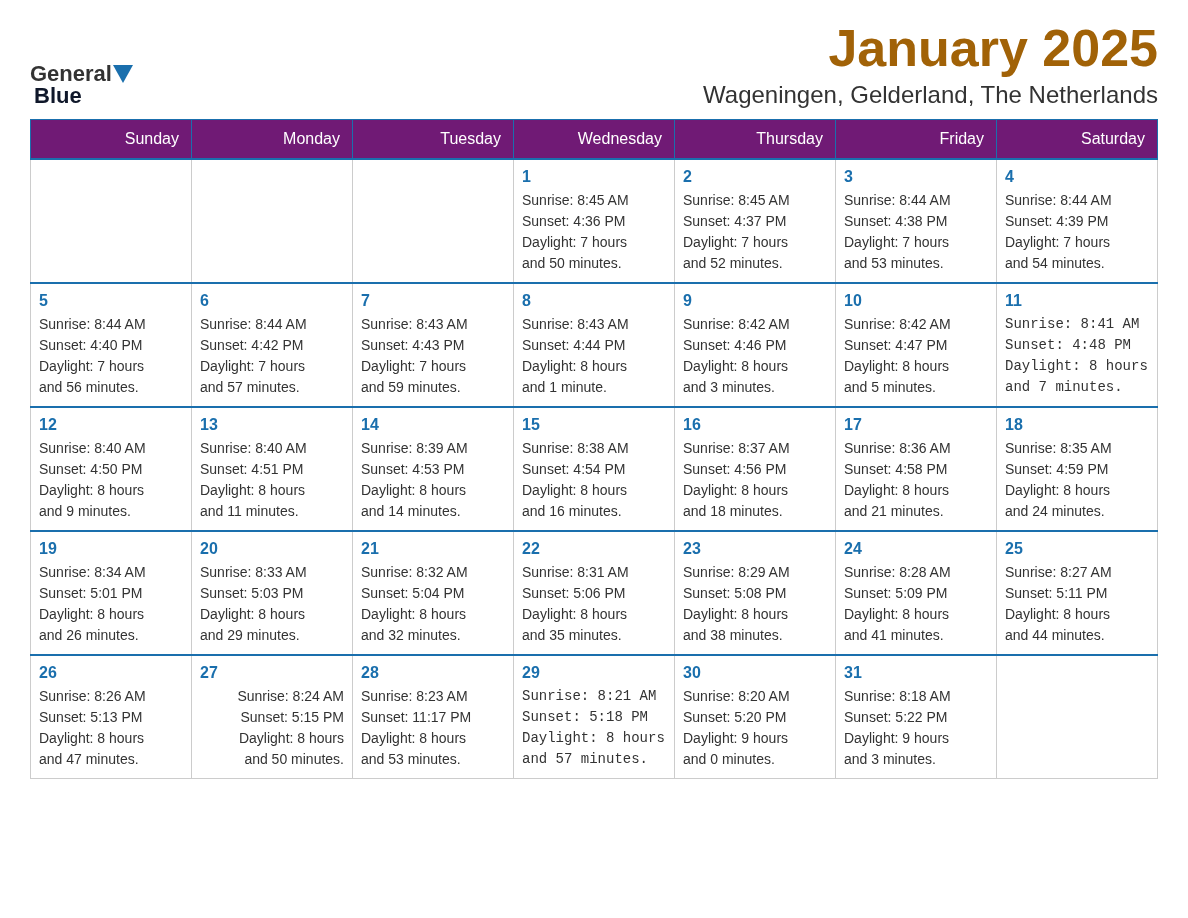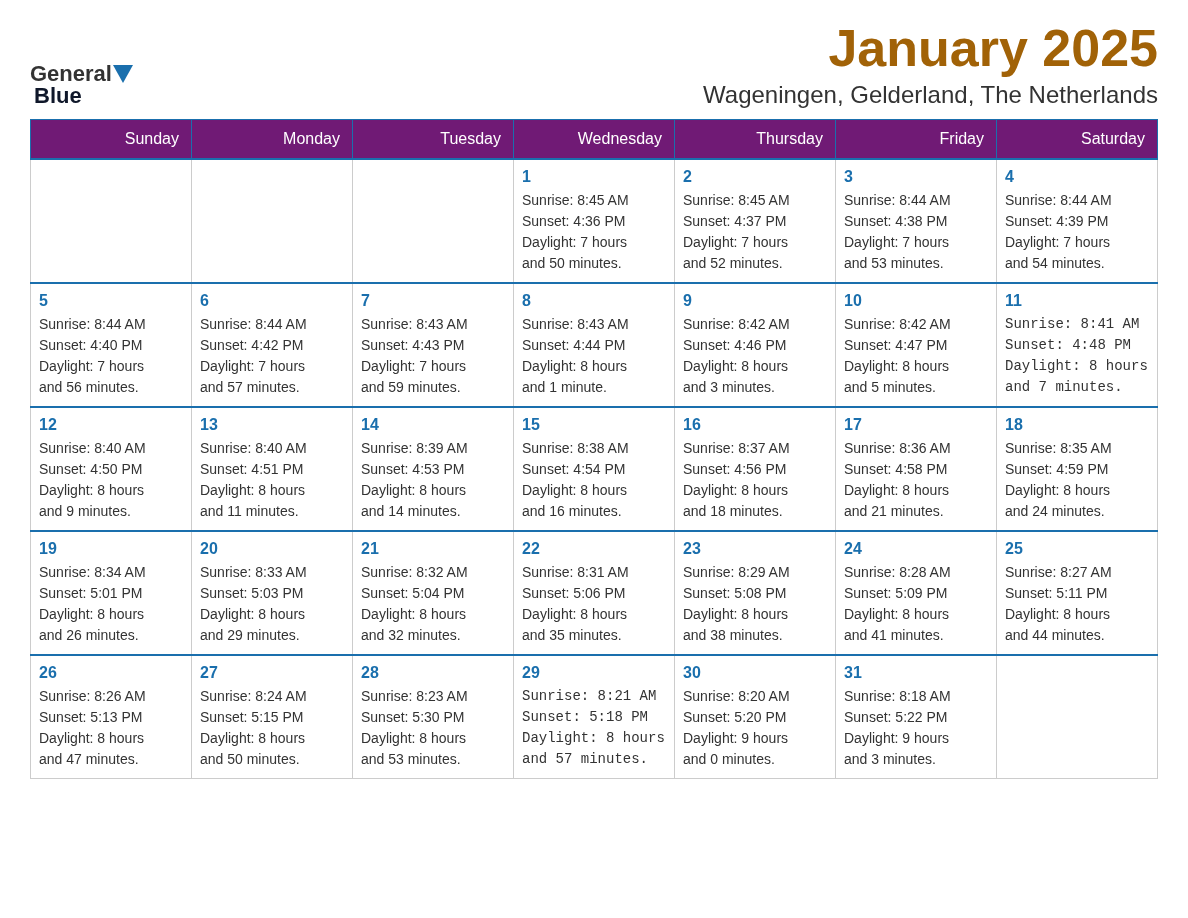--- a/index.html
+++ b/index.html
@@ -313,29 +313,29 @@
       <tr class="week-row">
         <td>
           <span class="day-number">26</span>
           <div class="day-info" style="white-space: pre-line;">Sunrise: 8:26 AM
 Sunset: 5:13 PM
 Daylight: 8 hours
 and 47 minutes.</div>
         </td>
         <td>
           <span class="day-number">27</span>
-          <div class="day-info" style="white-space: pre-line;">Sunrise: 8:24 AM
+          <div class="day-info" style="white-space: pre-line; text-align: right;">Sunrise: 8:24 AM
 Sunset: 5:15 PM
 Daylight: 8 hours
 and 50 minutes.</div>
         </td>
         <td>
           <span class="day-number">28</span>
           <div class="day-info" style="white-space: pre-line;">Sunrise: 8:23 AM
-Sunset: 5:30 PM
+Sunset: 11:17 PM
 Daylight: 8 hours
 and 53 minutes.</div>
         </td>
         <td>
           <span class="day-number">29</span>
           <div class="day-info" style="white-space: pre-line; font-family: Liberation Mono, monospace;">Sunrise: 8:21 AM
 Sunset: 5:18 PM
 Daylight: 8 hours
 and 57 minutes.</div>
         </td>

